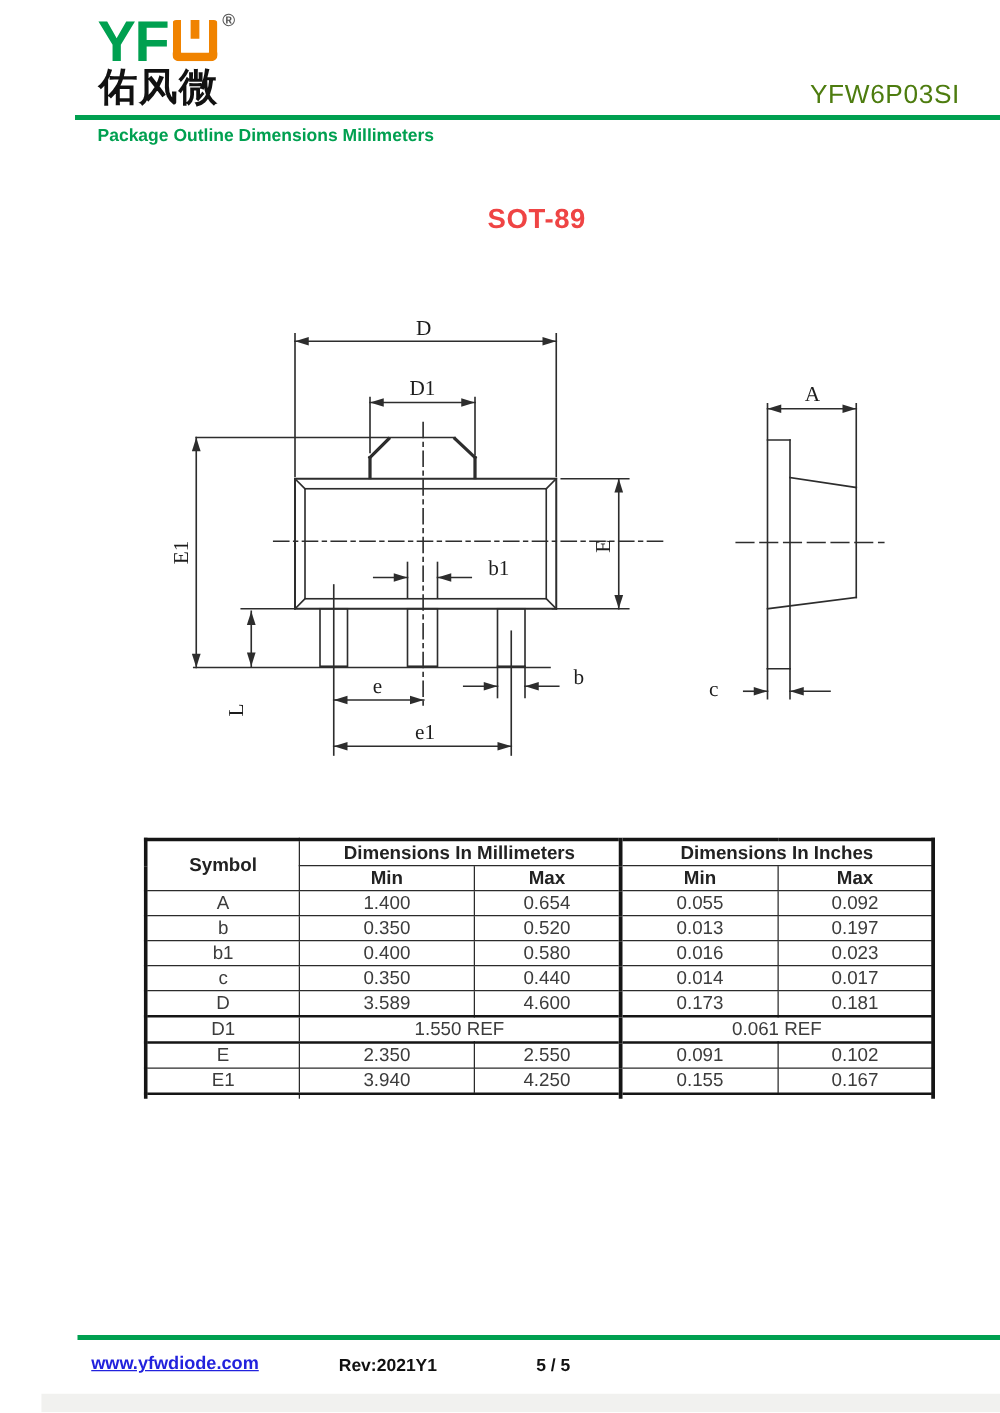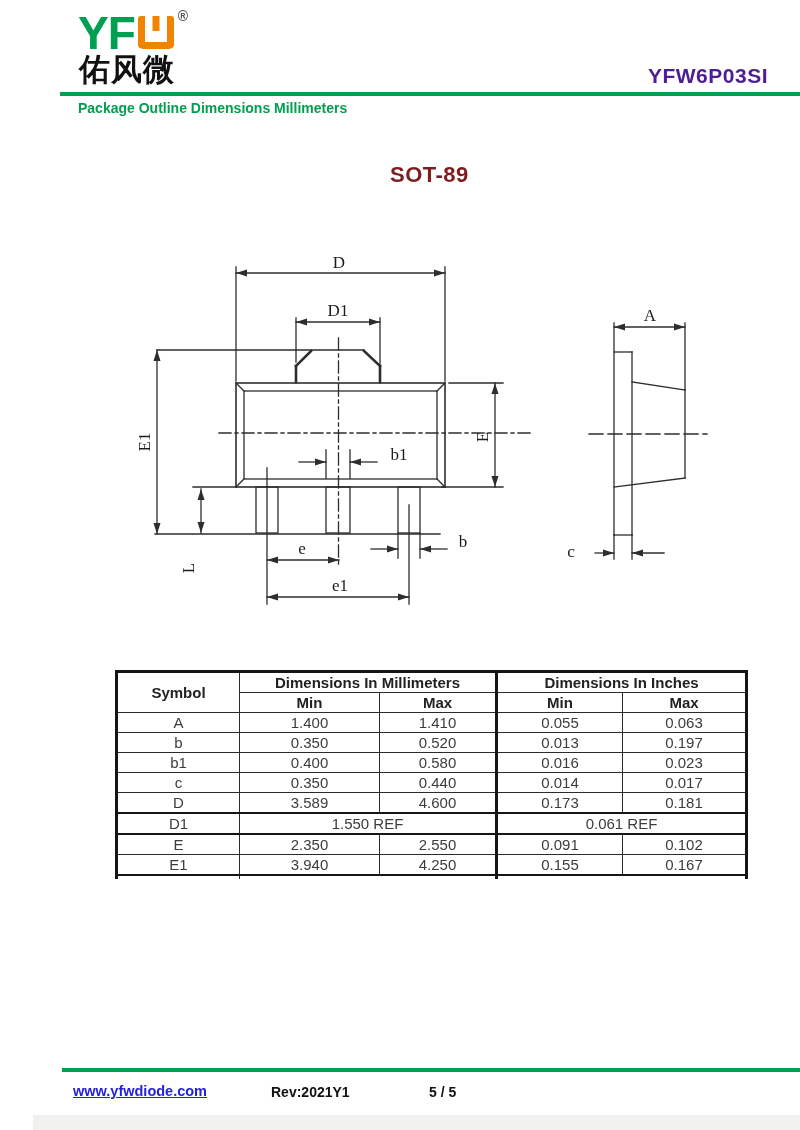--- a/index.html
+++ b/index.html
@@ -9,26 +9,26 @@
   .logo-row{position:absolute;left:45px;top:10px;display:flex;align-items:flex-start;}
   .logo-yf{font-size:46px;font-weight:bold;letter-spacing:-1px;color:#00A050;line-height:1;
            font-family:"Liberation Sans",sans-serif;}
   .logo-w{position:relative;width:22px;height:26px;margin-left:3px;margin-top:6px;
           border-left:7px solid #F08300;border-right:7px solid #F08300;border-bottom:7px solid #F08300;
           border-radius:3px 3px 5px 5px;}
   .logo-w .midbar{position:absolute;left:50%;transform:translateX(-50%);top:0;width:7px;height:15px;background:#F08300;}
   .logo-reg{font-size:14px;font-weight:bold;color:#555;margin-left:4px;margin-top:-2px;}
   .logo-cn{position:absolute;left:46px;top:54px;font-size:31px;font-weight:bold;color:#111;
            letter-spacing:1px;line-height:1;}
-  .part-number{position:absolute;right:37px;top:64px;font-size:21px;font-weight:bold;color:#4c1d95;
+  .part-number{position:absolute;right:37px;top:64px;font-size:21px;font-weight:normal;color:#4d7c0f;
                letter-spacing:0.5px;}
   .rule-green-top{position:absolute;left:27px;top:92px;width:760px;height:4px;background:#00A050;}
   .subtitle{position:absolute;left:45px;top:100px;font-size:14px;font-weight:bold;color:#00A050;}
   
-  .pkg-title{position:absolute;left:357px;top:162px;font-size:22px;font-weight:bold;color:#7f1d1d;
+  .pkg-title{position:absolute;left:357px;top:162px;font-size:22px;font-weight:bold;color:#ef4444;
              letter-spacing:0.5px;}
   .drawing-svg{position:absolute;left:90px;top:250px;}
   .drawing-svg text{font-family:"Liberation Serif",serif;font-size:17px;fill:#1d1d1d;}
   
   .table-wrap{position:absolute;left:82px;top:670px;width:634px;height:209px;overflow:hidden;}
   table.dims{border-collapse:collapse;table-layout:fixed;width:630px;font-family:"Liberation Sans",sans-serif;}
   table.dims th,table.dims td{border:1.5px solid #2b2b2b;text-align:center;padding:0;
             font-size:15px;color:#3c3c3c;height:19px;line-height:19px;overflow:hidden;white-space:nowrap;}
   table.dims{border:3px solid #151515;}
   table.dims th{font-weight:bold;color:#222;}
@@ -200,23 +200,23 @@
           <th class="h2">Min</th>
           <th class="h2">Max</th>
           <th class="h2 sec">Min</th>
           <th class="h2">Max</th>
         </tr>
       </thead>
       <tbody>
           <tr>
             <td class="symcell">A</td>
             <td>1.400</td>
-            <td>1.410</td>
+            <td>0.654</td>
             <td class="sec">0.055</td>
-            <td>0.063</td>
+            <td>0.092</td>
           </tr>
           <tr>
             <td class="symcell">b</td>
             <td>0.350</td>
             <td>0.520</td>
             <td class="sec">0.013</td>
             <td>0.197</td>
           </tr>
           <tr>
             <td class="symcell">b1</td>

